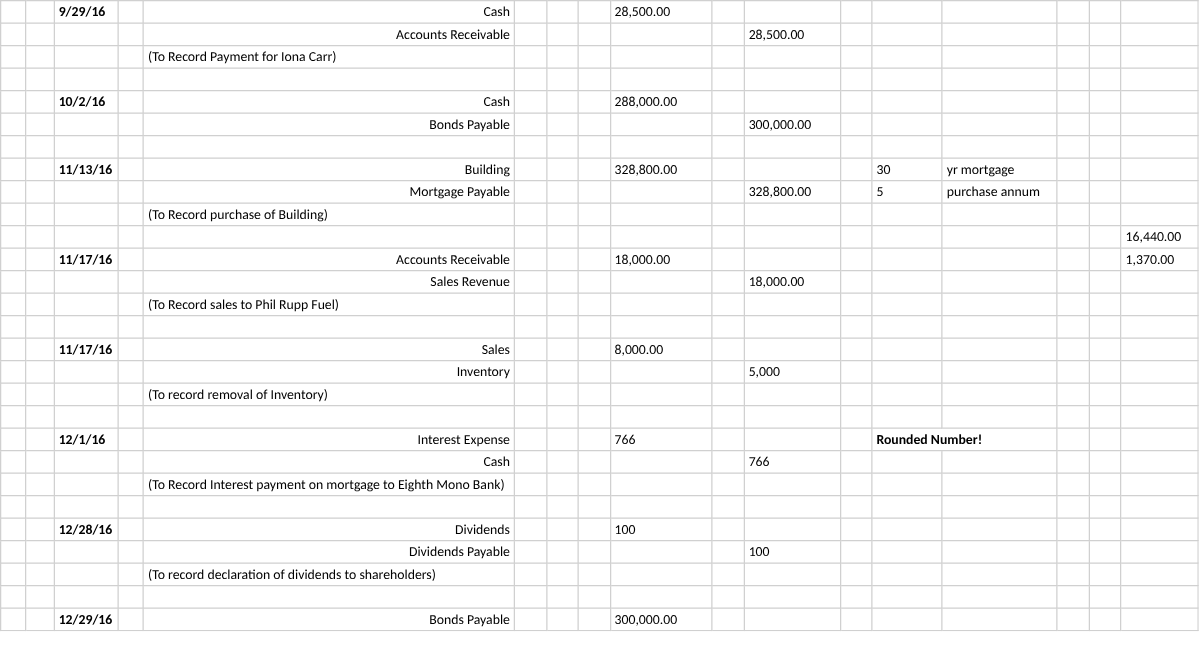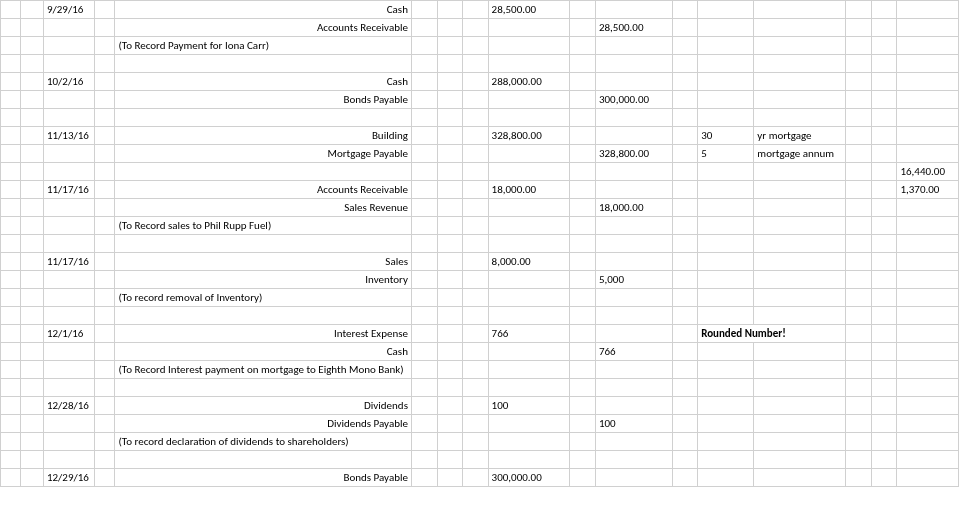--- a/index.html
+++ b/index.html
@@ -30,21 +30,21 @@
   .col-fgh { width: 25px; }
   .col-i { width: 80px; text-align: right; }
   .col-j { width: 25px; }
   .col-k { width: 75px; text-align: right; }
   .col-l { width: 25px; }
   .col-m { width: 55px; text-align: right; }
   .col-n { width: 90px; }
   .col-o { width: 25px; }
   .col-p { width: 25px; }
   .col-q { width: 60px; text-align: right; }
-  .date { text-align: left; }
+  .date { text-align: left; font-weight: bold; }
   .acct { text-align: right; padding-left: 2px; }
   .indent { padding-left: 18px; }
   .desc { text-align: left; }
 </style>
 </head>
 <body>
 
 <table>
   <colgroup>
     <col class="col-a">
@@ -225,21 +225,40 @@
         <td></td>
         <td class="acct indent">Mortgage Payable</td>
         <td></td>
         <td></td>
         <td></td>
         <td></td>
         <td></td>
         <td>328,800.00</td>
         <td></td>
         <td>5</td>
-        <td>mortgage annum</td>
+        <td>purchase annum</td>
+        <td></td>
+        <td></td>
+        <td></td>
+      </tr>
+      <tr>
+        <td></td>
+        <td></td>
+        <td></td>
+        <td></td>
+        <td class="desc">(To Record purchase of Building)</td>
+        <td></td>
+        <td></td>
+        <td></td>
+        <td></td>
+        <td></td>
+        <td></td>
+        <td></td>
+        <td></td>
+        <td></td>
         <td></td>
         <td></td>
         <td></td>
       </tr>
       <tr>
         <td></td>
         <td></td>
         <td></td>
         <td></td>
         <td></td>

